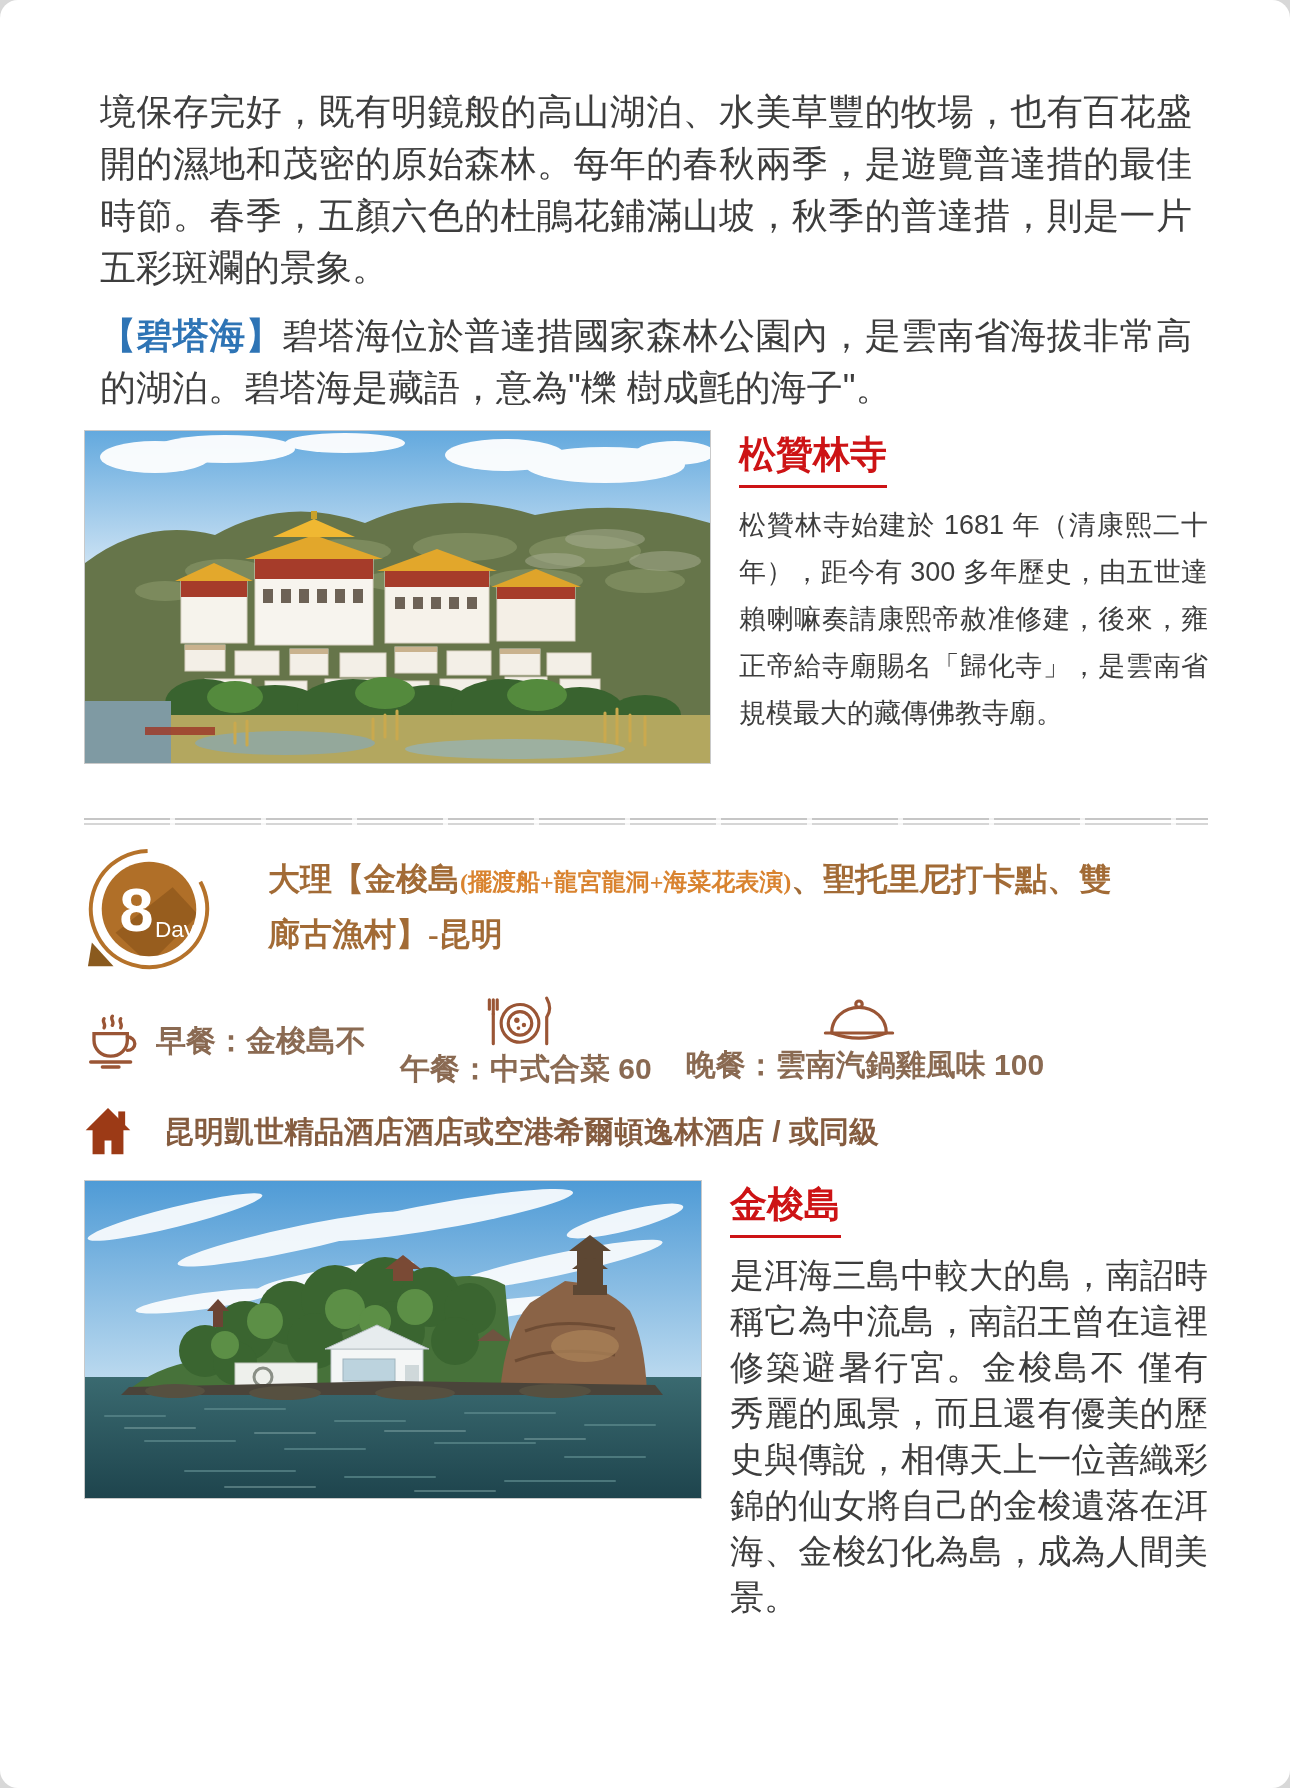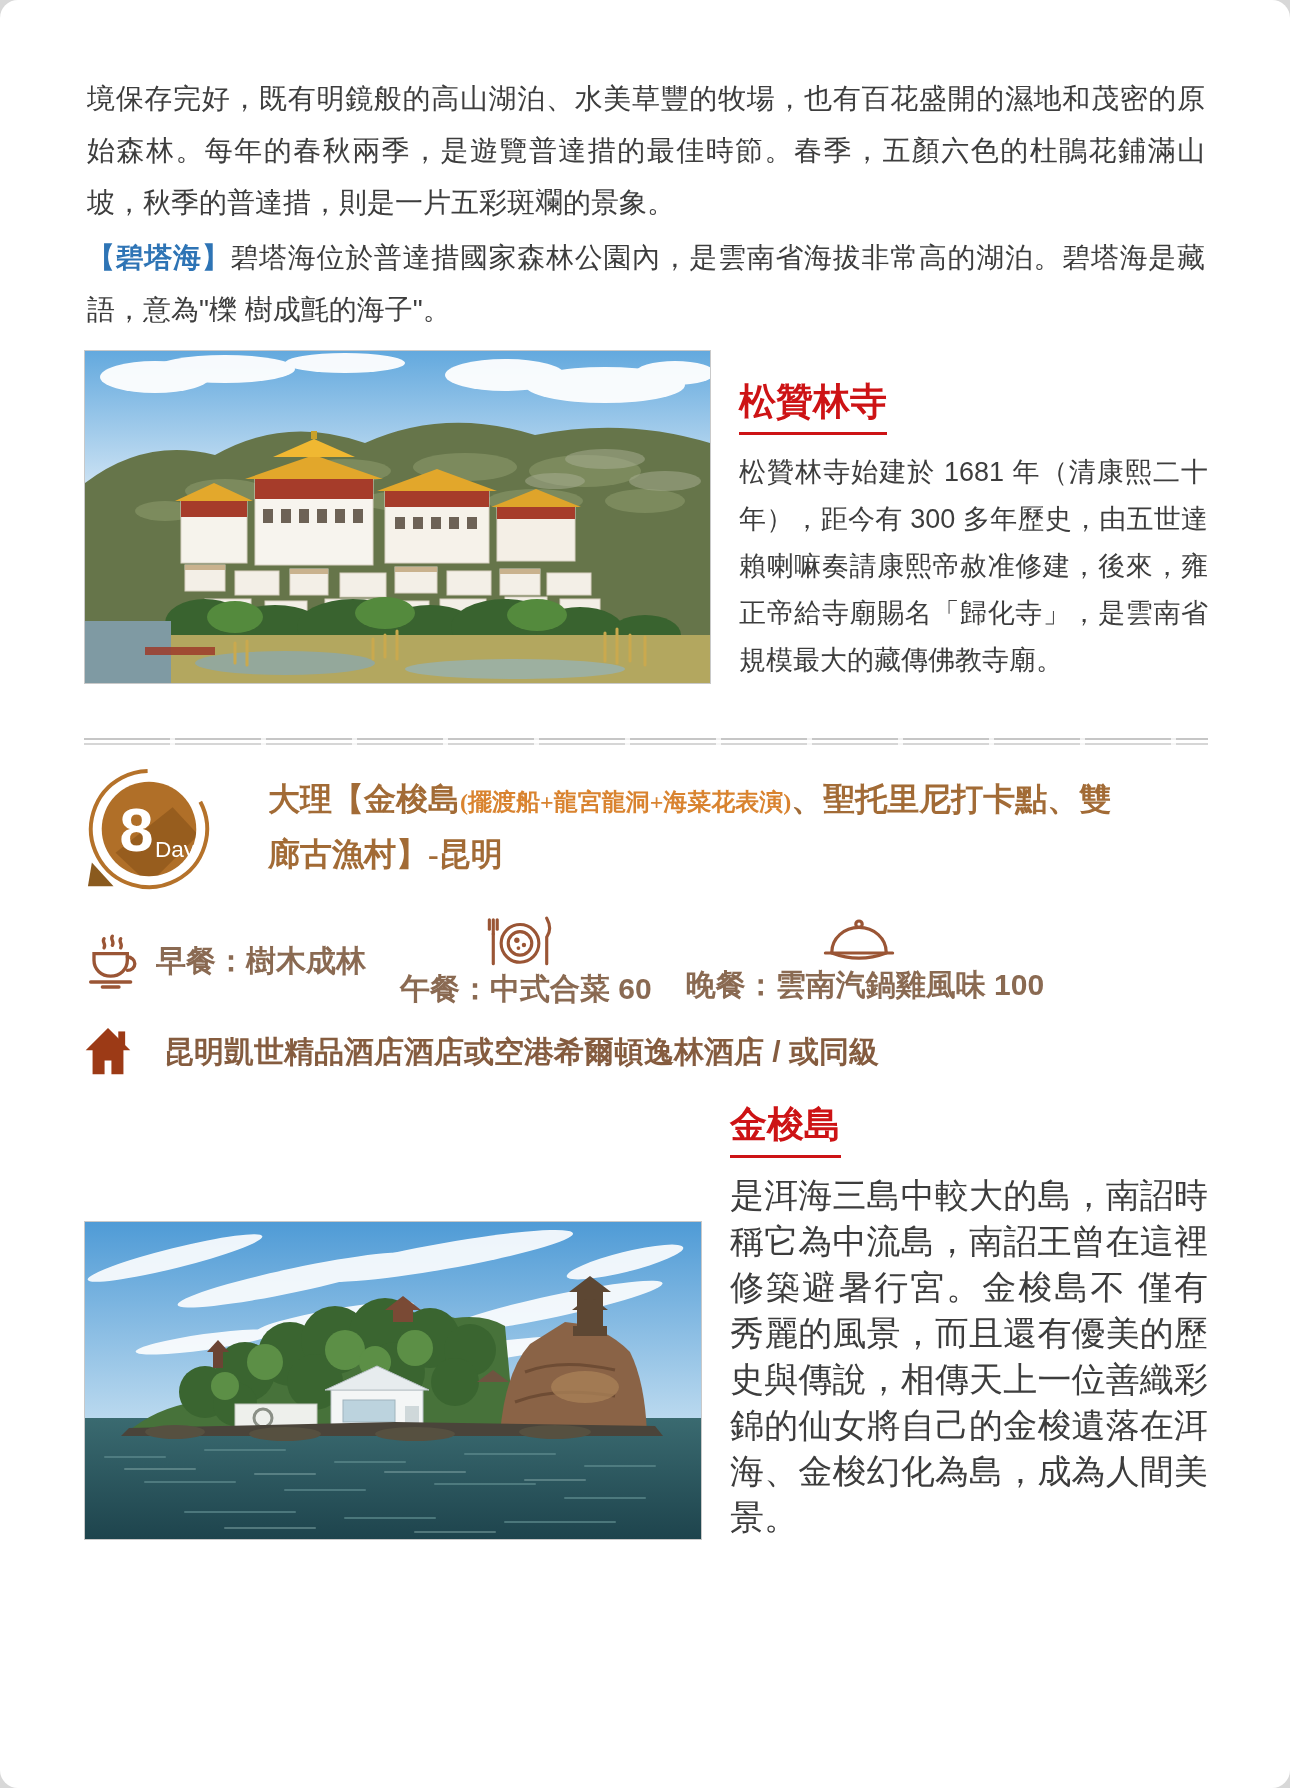--- a/index.html
+++ b/index.html
@@ -1,23 +1,23 @@
 <!DOCTYPE html>
 <html><head>
 <meta charset="utf-8">
 <style>
   html,body{margin:0;padding:0;background:#d8d8d8;}
   body{font-family:"Liberation Sans","DejaVu Sans",sans-serif;}
   .page{position:relative;width:1290px;height:1788px;margin:0 auto;background:#ffffff;
         border-radius:18px;overflow:hidden;box-sizing:border-box;padding:70px 82px 0 84px;}
   
-  .para{margin:3px;font-size:28px;line-height:52px;color:#3d3d3d;text-align:justify;}
+  .para{margin:16px;font-size:36px;line-height:52px;color:#3d3d3d;text-align:justify;}
   .label-blue{color:#2e74b5;font-weight:700;}
   
-  .cols{display:flex;gap:28px;align-items:flex-end;}
+  .cols{display:flex;gap:28px;align-items:flex-start;}
   .photo-frame{flex:0 0 auto;border:1px solid #c9c9c9;background:#eee;line-height:0;}
   .side{flex:1 1 auto;min-width:0;}
   .poi-title{display:inline-block;margin:4px 0 14px;font-size:37px;font-weight:700;color:#cd1315;
              border-bottom:3px solid #cd1315;padding-bottom:8px;line-height:1.15;}
   .side .body{margin:0;font-size:27px;line-height:47px;color:#3d3d3d;text-align:justify;}
   .temple-block{margin-top:14px;}
   .island-block{margin-top:22px;}
   .island-block .body{font-size:34px;line-height:46px;}
   
   .divider{margin-top:54px;}
@@ -203,21 +203,21 @@
         <svg width="60" height="58" viewBox="0 0 72 68" fill="none" stroke="#9a5535" stroke-width="4" stroke-linecap="round">
           <path d="M24 6 c-3 4 3 6 0 11"></path>
             <path d="M34 3 c-3 4 3 6 0 11"></path>
             <path d="M44 6 c-3 4 3 6 0 11"></path>
           <path d="M12 24 h40 v8 c0 11 -9 19 -20 19 s-20 -8 -20 -19 z"></path>
           <path d="M52 28 a9 8 0 1 1 0 16"></path>
           <path d="M8 58 h48"></path>
             <path d="M22 64 h20"></path>
         </svg>
       </span>
-      <span>早餐：樹木成林</span>
+      <span>早餐：金梭島不</span>
     </div>
     <div class="meal">
       <span class="micon">
         <svg width="66" height="56" viewBox="0 0 84 70" fill="none" stroke="#9a5535" stroke-width="4" stroke-linecap="round">
           <path d="M8 8 v18"></path>
             <path d="M3 8 v12"></path>
             <path d="M13 8 v12"></path>
             <path d="M8 26 v38"></path>
           <path d="M76 6 c5 9 5 17 0 24 v34"></path>
           <circle cx="42" cy="38" r="24"></circle>

